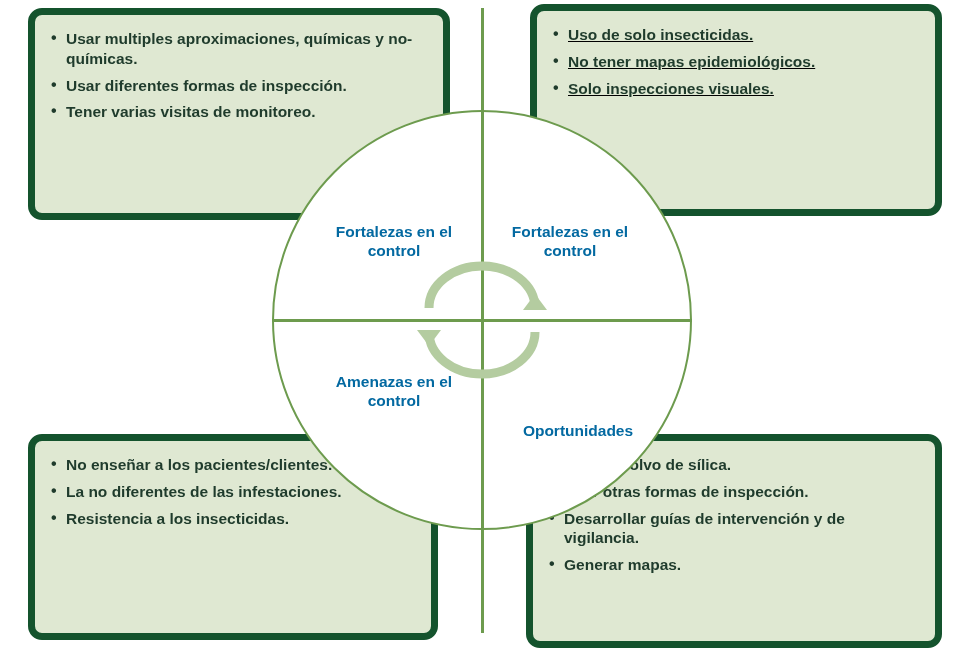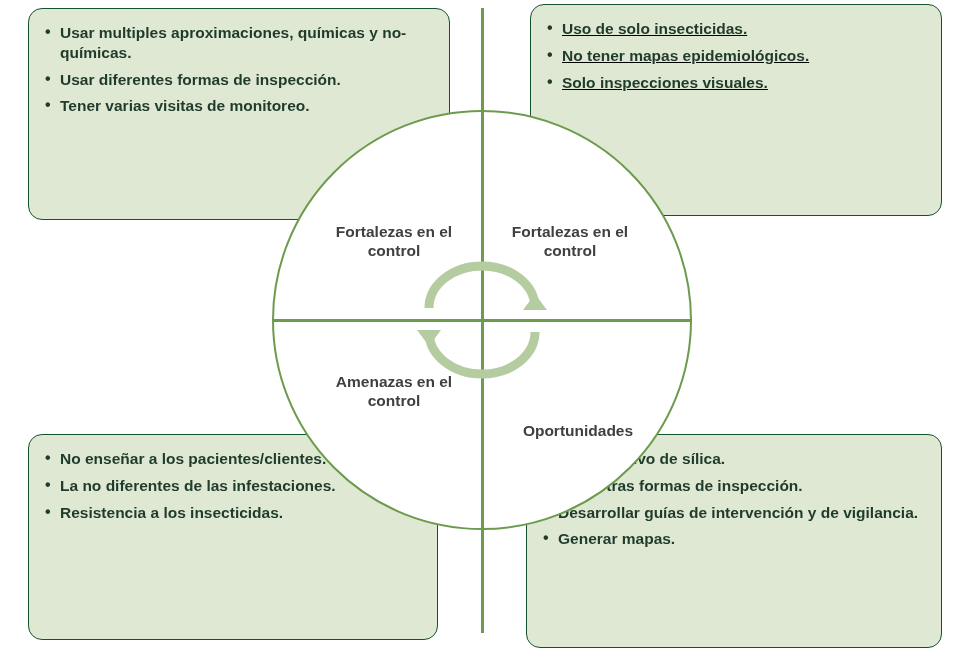--- a/index.html
+++ b/index.html
@@ -16,21 +16,21 @@
     height: 656px;
     background: #ffffff;
     overflow: hidden;
   }
 
   
   .box {
     position: absolute;
     box-sizing: border-box;
     background: #dfe8d2;
-    border: 1px solid #14532d;
+    border: 7px solid #14532d;
     border-radius: 14px;
     padding: 14px 18px 14px 16px;
   }
   .box ul {
     list-style: none;
     margin: 0;
     padding: 0;
   }
   .box li {
     position: relative;
@@ -90,21 +90,21 @@
     width: 420px;
     height: 2.5px;
     background: #6d9b4e;
   }
   .quad-label {
     position: absolute;
     width: 160px;
     text-align: center;
     font-size: 15.5px;
     font-weight: bold;
-    color: #404040;
+    color: #0369a1;
     line-height: 1.25;
   }
   #label-strengths     { left: 42px;  top: 112px; }
   #label-weaknesses    { left: 218px; top: 112px; }
   #label-threats       { left: 42px;  top: 262px; }
   #label-opportunities { left: 226px; top: 274px; margin-top: 37px; }
 
   #arrows {
     position: absolute;
     left: 145px;

